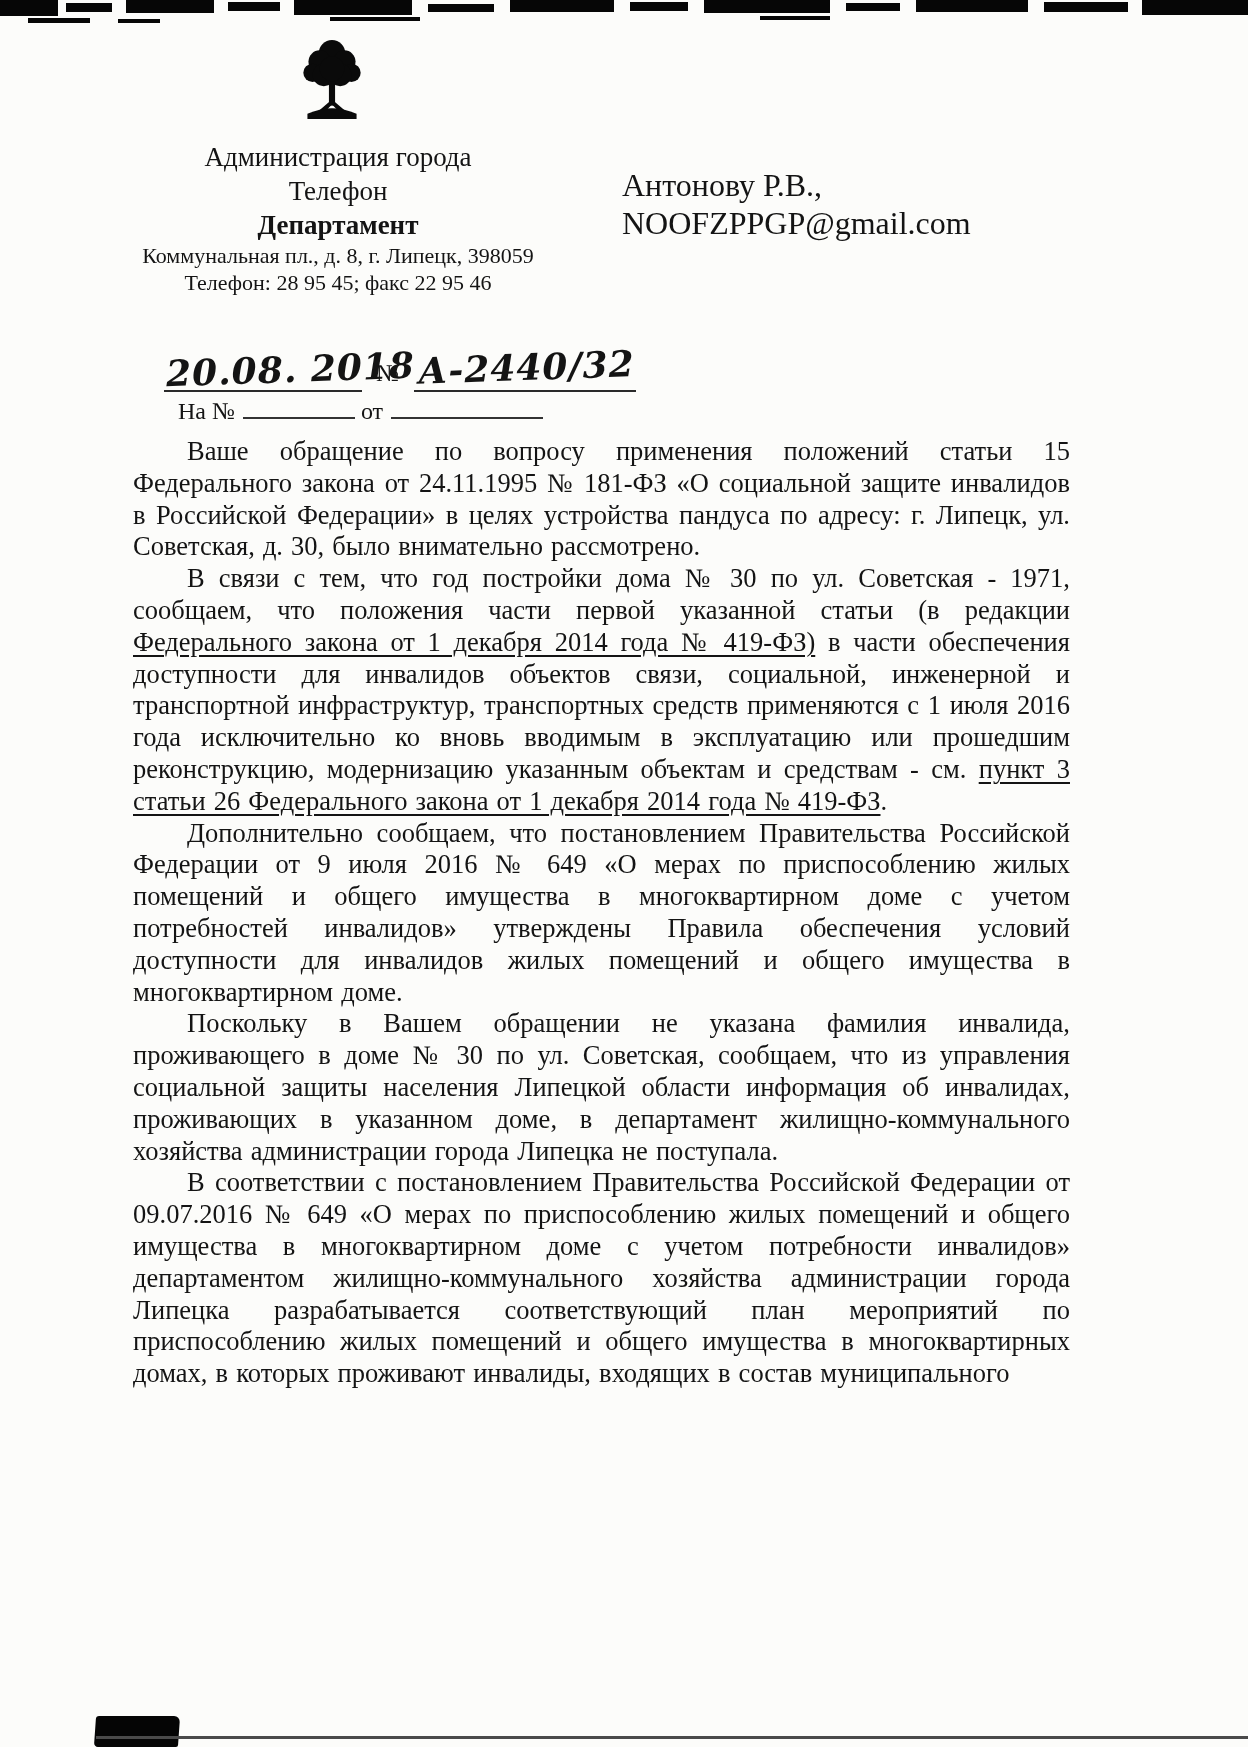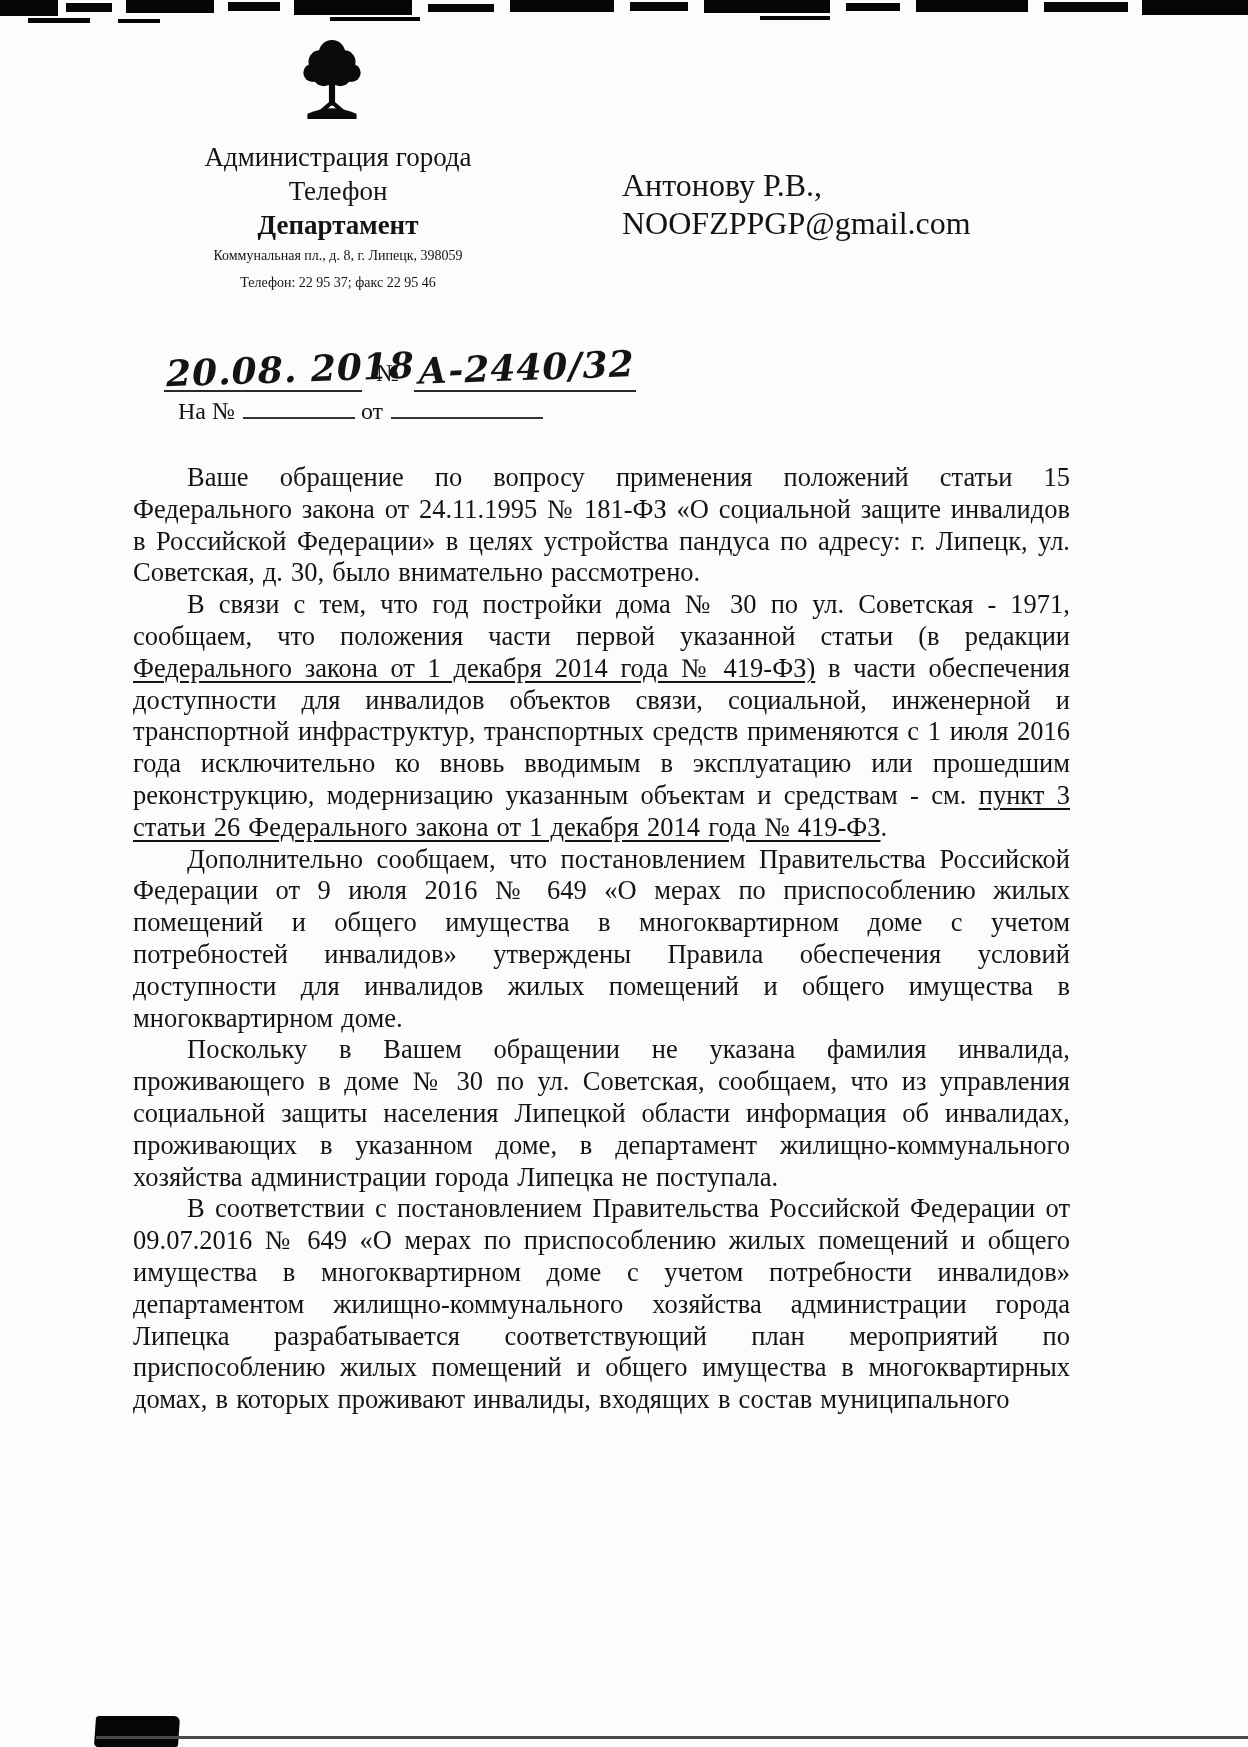--- a/index.html
+++ b/index.html
@@ -20,21 +20,21 @@
   .bottom-line { position:absolute; left:96px; top:1736px; width:1152px; height:3px; background:#4a4a4a; }
   .bottom-blob { position:absolute; left:95px; top:1716px; width:84px; height:31px; background:#050505; border-radius:3px 6px 2px 4px; transform:skewX(-4deg); }
 
   
   .logo { position:absolute; left:294px; top:36px; width:76px; height:86px; }
 
   
   .org-block { position:absolute; left:100px; top:140px; width:476px; text-align:center; }
   .org-line { font-size:27px; line-height:34px; }
   .org-line.b { font-weight:bold; }
-  .org-small { font-size:14px; line-height:27px; }
+  .org-small { font-size:22px; line-height:27px; }
   .email-link { text-decoration:underline; text-underline-offset:3px; }
 
   
   .reg-row { position:absolute; left:166px; top:348px; width:470px; height:48px; }
   .hw {
     font-family:"DejaVu Serif", serif;
     font-style:italic; font-weight:700;
     font-size:36px; letter-spacing:1px;
     display:inline-block; transform:rotate(-2deg);
     white-space:nowrap;
@@ -48,21 +48,21 @@
   
   .ref-row { position:absolute; left:178px; top:398px; font-size:24px; white-space:nowrap;text-align:right; }
   .blank { display:inline-block; height:20px; border-bottom:2px solid #333; vertical-align:baseline; }
   .blank1 { width:112px; margin:0 6px 0 8px; }
   .blank2 { width:152px; margin-left:8px; }
 
   
   .recipient { position:absolute; left:622px; top:166px; font-size:32px; line-height:38px; }
 
   
-  .letter-body { position:absolute; left:133px; top:462px; width:937px; }
+  .letter-body { position:absolute; left:133px; top:436px; width:937px; }
   .para {
     font-size:26.5px;
     line-height:31.8px;
     text-align:justify;
     text-indent:54px;
     word-spacing:1.5px;
   }
   .u { text-decoration:underline; text-decoration-thickness:2px; text-underline-offset:4px; }
 </style>
 </head>
@@ -106,21 +106,21 @@
         <path d="M8 76 Q32 65 56 76 L56 81 L8 81 Z"></path>
       </g>
     </svg>
   </div>
 
   <div class="org-block">
     <div class="org-line">Администрация города</div>
     <div class="org-line">Телефон</div>
     <div class="org-line b">Департамент</div>
     <div class="org-small">Коммунальная пл., д. 8, г. Липецк, 398059</div>
-    <div class="org-small">Телефон: 22 95 37; факс 22 95 46</div>
+    <div class="org-small">Телефон: 28 95 45; факс 22 95 46</div>
   </div>
 
   <div class="reg-row">
     <span class="hw reg-date">20.08. 2018</span>
     <span class="reg-no">№</span>
     <span class="hw reg-num">А-2440/32</span>
     <div class="reg-ul1"></div>
     <div class="reg-ul2"></div>
   </div>
 

